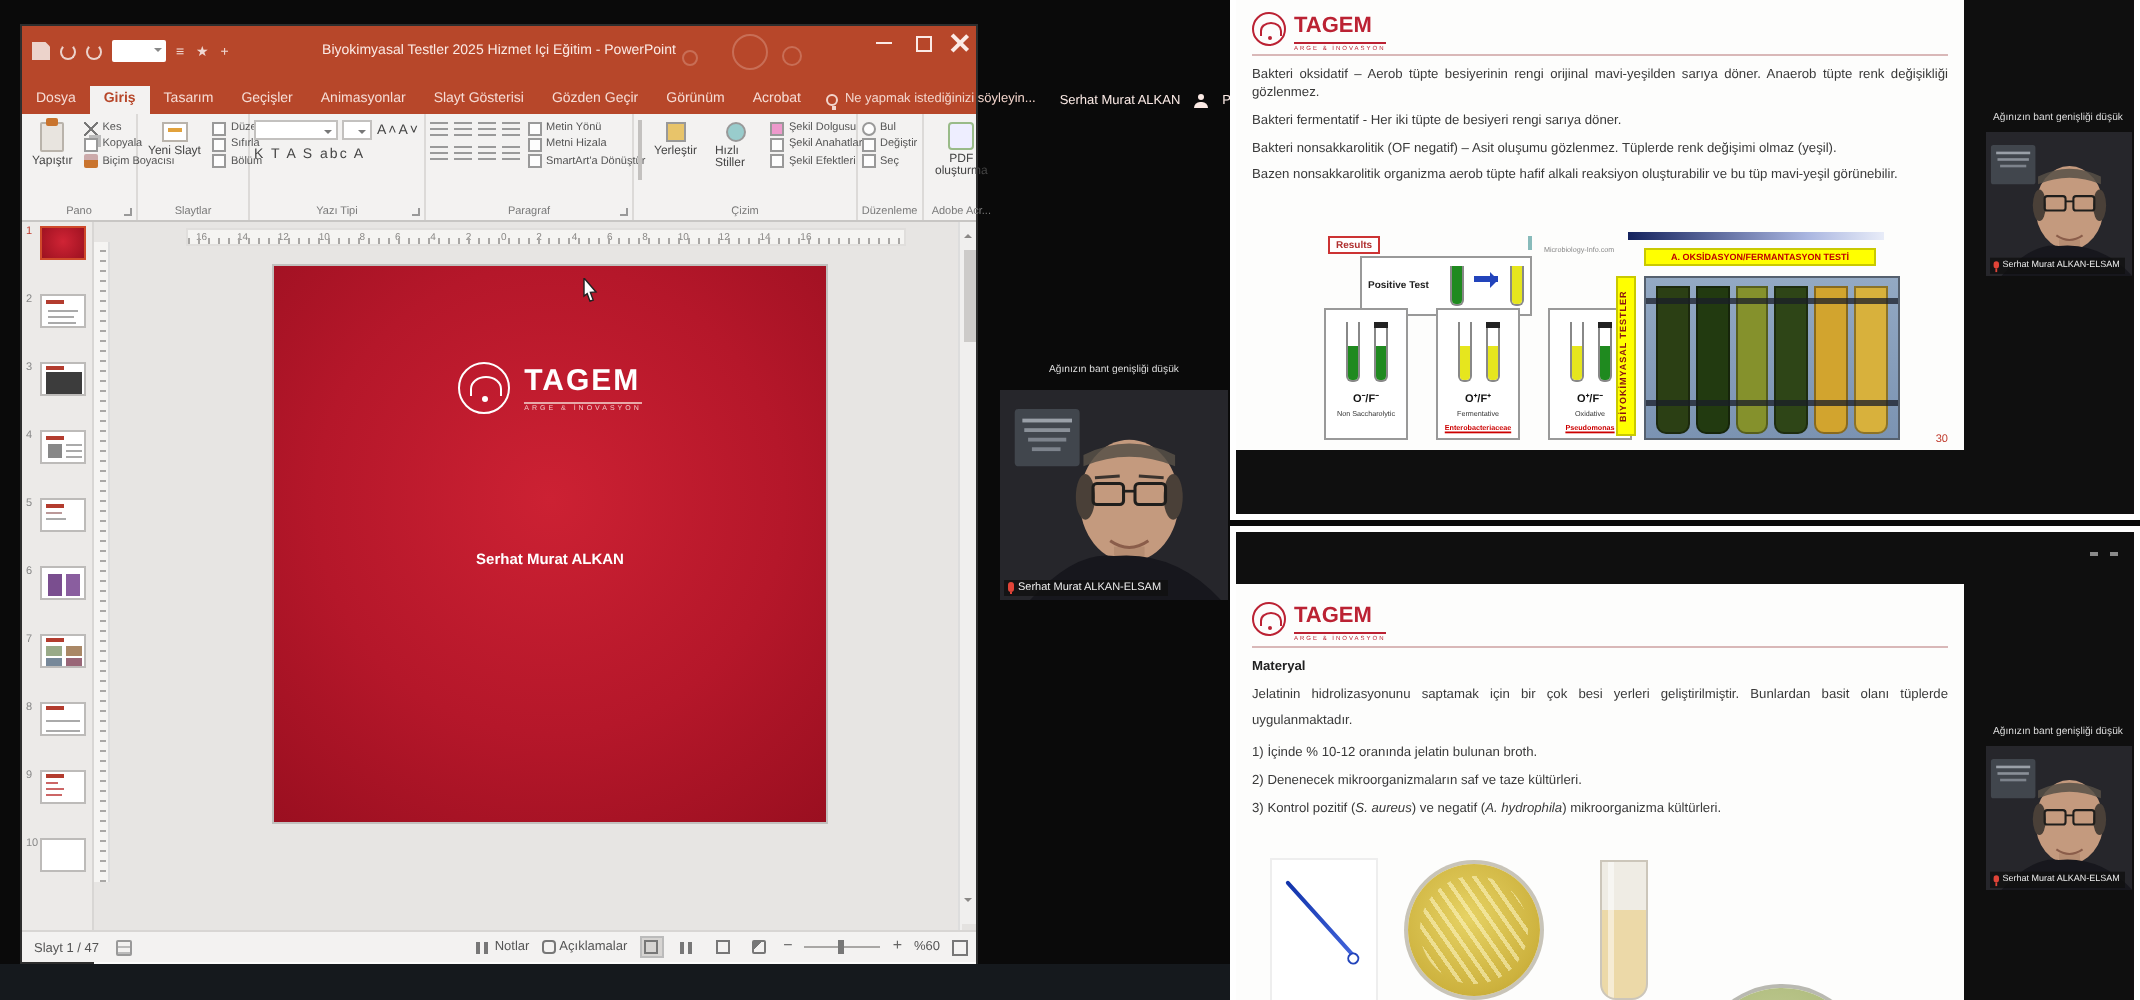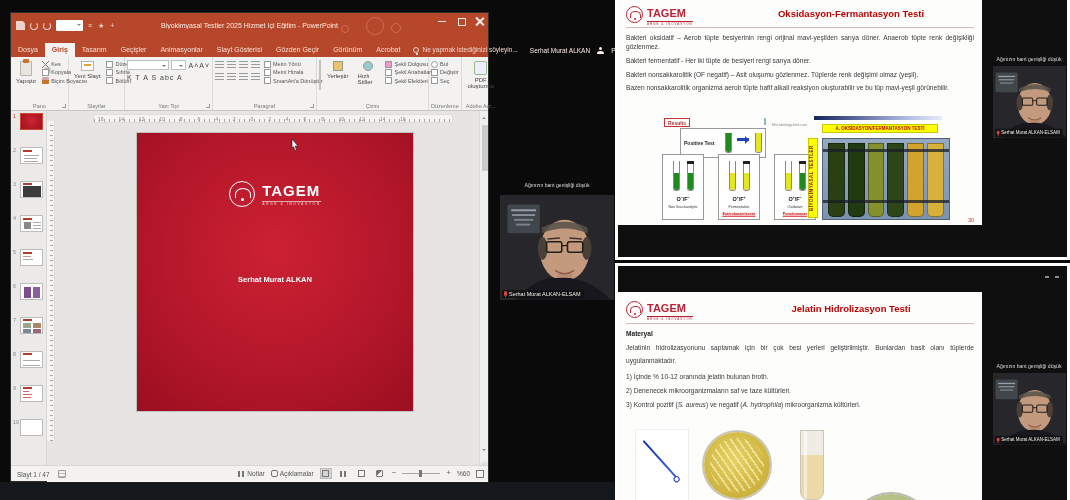--- a/index.html
+++ b/index.html
@@ -527,21 +527,20 @@
   <div class="tile-inner" style="left:3px;top:0;width:449px;height:257px;">
     <div class="share-slide" style="left:0;top:0;width:364px;height:225px;">
       <div class="sl-header">
         <div class="sl-logo">
           <span class="emblem red"></span>
           <span>
             <span class="tagem-red">TAGEM</span>
             <div class="tagem-red-sub">ARGE &amp; İNOVASYON</div>
           </span>
         </div>
-        <div class="sl-title">Oksidasyon-Fermantasyon Testi</div>
         <div class="sl-rule"></div>
       </div>
       <div class="sl-body" style="top:33px;">
         <p>Bakteri oksidatif – Aerob tüpte besiyerinin rengi orijinal mavi-yeşilden sarıya döner. Anaerob tüpte renk değişikliği gözlenmez.</p>
         <p>Bakteri fermentatif - Her iki tüpte de besiyeri rengi sarıya döner.</p>
         <p>Bakteri nonsakkarolitik (OF negatif) – Asit oluşumu gözlenmez. Tüplerde renk değişimi olmaz (yeşil).</p>
         <p>Bazen nonsakkarolitik organizma aerob tüpte hafif alkali reaksiyon oluşturabilir ve bu tüp mavi-yeşil görünebilir.</p>
       </div>
       <div class="of-diagram">
         <span class="results">Results</span>
@@ -644,21 +643,20 @@
     <span class="dots2" style="right:8px;top:10px;"></span>
     <div class="share-slide" style="left:0;top:26px;width:364px;height:208px;">
       <div class="sl-header">
         <div class="sl-logo" style="top:6px;">
           <span class="emblem red"></span>
           <span>
             <span class="tagem-red">TAGEM</span>
             <div class="tagem-red-sub">ARGE &amp; İNOVASYON</div>
           </span>
         </div>
-        <div class="sl-title" style="top:11px;">Jelatin Hidrolizasyon Testi</div>
         <div class="sl-rule" style="top:31px;"></div>
       </div>
       <div class="sl-body" style="top:37px;">
         <p style="font-weight:bold;color:#222;margin-bottom:3px;">Materyal</p>
         <p style="line-height:2;">Jelatinin hidrolizasyonunu saptamak için bir çok besi yerleri geliştirilmiştir. Bunlardan basit olanı tüplerde uygulanmaktadır.</p>
         <p>1) İçinde % 10-12 oranında jelatin bulunan broth.</p>
         <p>2) Denenecek mikroorganizmaların saf ve taze kültürleri.</p>
         <p><span>3) Kontrol pozitif (</span><i>S. aureus</i><span>) ve negatif (</span><i>A. hydrophila</i><span>) mikroorganizma kültürleri.</span></p>
       </div>
       <div class="jl-img needle-card" style="left:18px;top:138px;width:52px;height:70px;">

